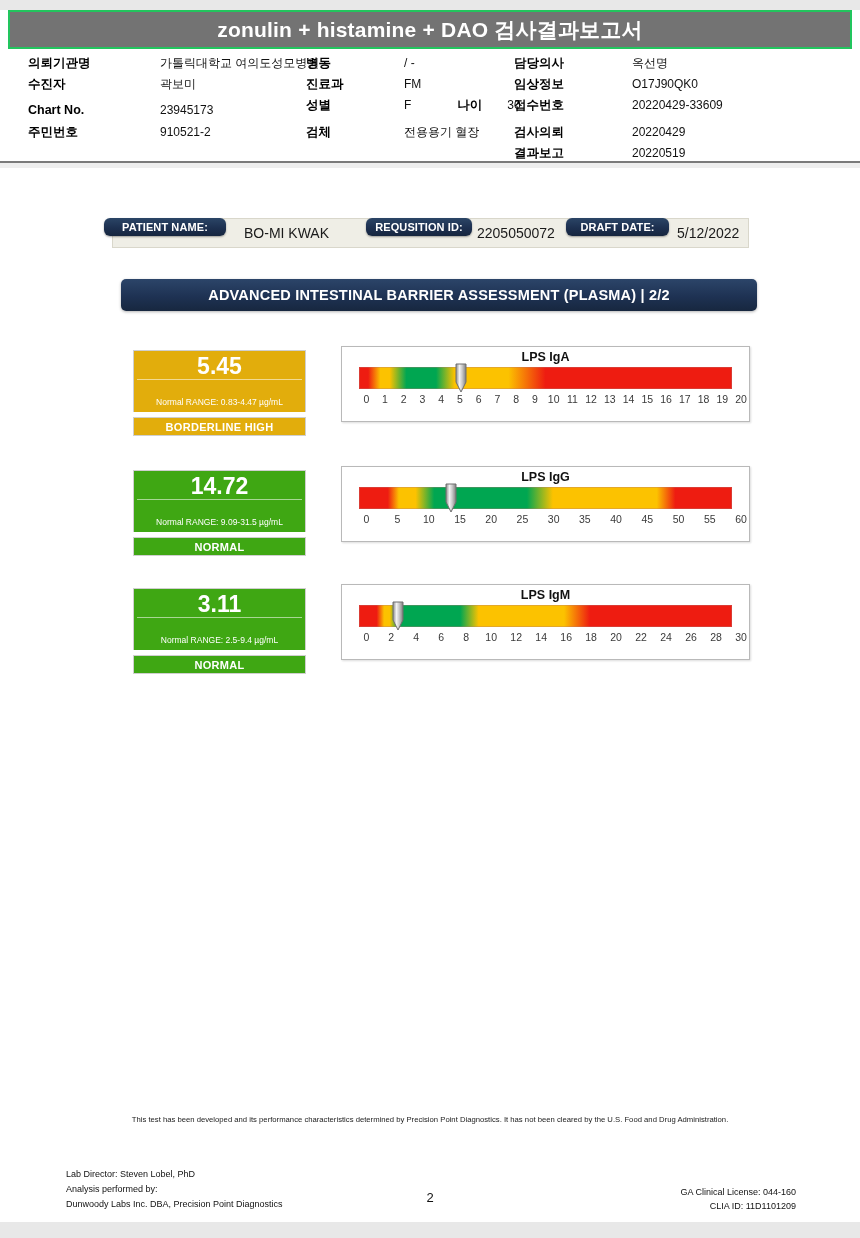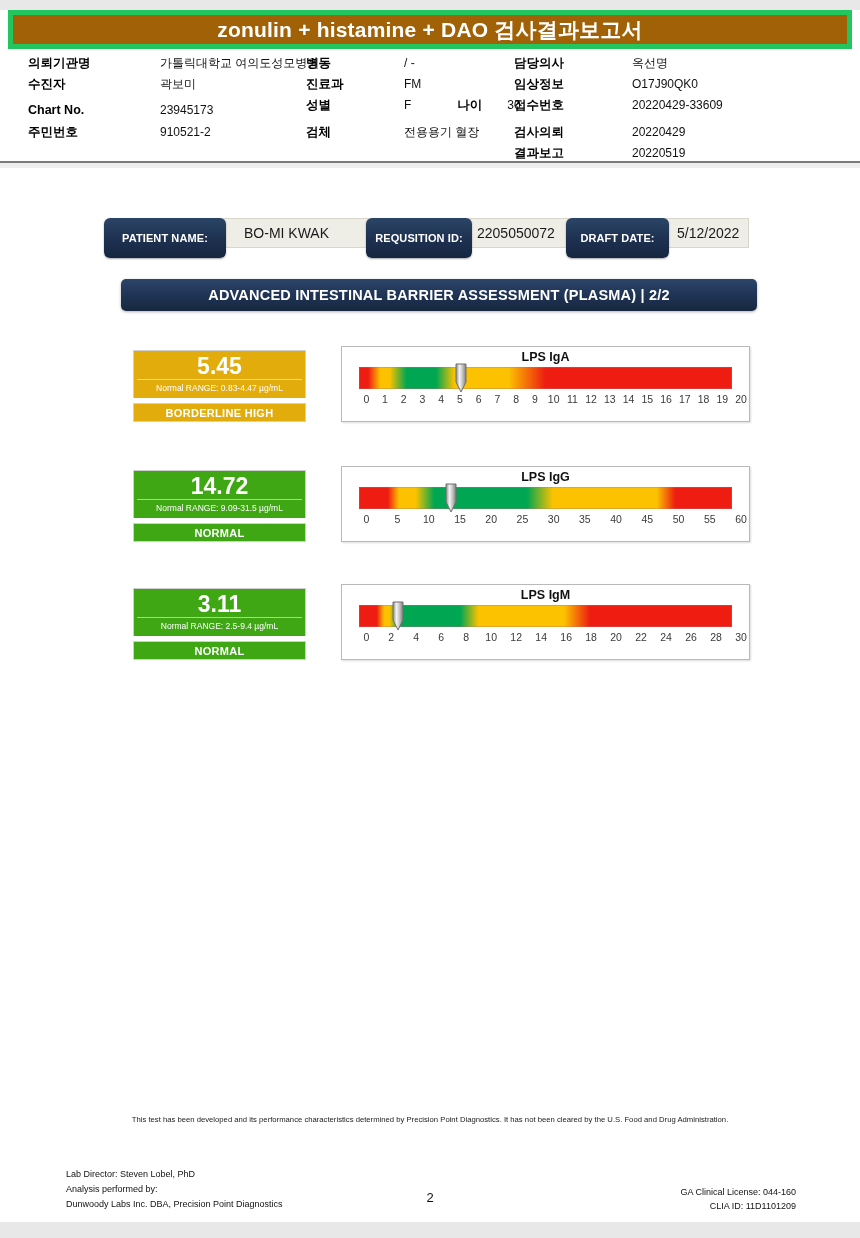--- a/index.html
+++ b/index.html
@@ -21,22 +21,22 @@
   }
   .bottom-gutter {
     position: absolute; left: 0; top: 1222px; width: 860px; height: 16px;
     background: #e8e8e8;
   }
 
   
   .title-bar {
     position: absolute; left: 8px; top: 10px;
     width: 844px; height: 39px;
-    background: #a16207;
-    border: 5px solid #22c55e;
+    background: #737373;
+    border: 2px solid #22c55e;
     display: flex; align-items: center; justify-content: center;
   }
   .title-bar .title-text {
     color: #ffffff;
     font-size: 21px;
     font-weight: bold;
     letter-spacing: 0.2px;
     white-space: nowrap;
   }
 
@@ -88,21 +88,21 @@
   }
 
   
   .pill-row { position: absolute; left: 104px; top: 218px; height: 30px; }
   .pill-strip {
     position: absolute; top: 0; height: 30px;
     background: #efeee6;
     border: 1px solid #d9d7cb;
   }
   .pill-label {
-    position: absolute; top: 0; height: 40px;
+    position: absolute; top: 0; height: 18px;
     background: linear-gradient(180deg, #2b4566 0%, #1d3050 55%, #16263f 100%);
     border-radius: 6px;
     color: #ffffff;
     font-size: 11px;
     font-weight: bold;
     letter-spacing: 0.1px;
     display: flex; align-items: center; justify-content: center;
     box-shadow: 0 1px 2px rgba(0,0,0,0.35);
     z-index: 3;
   }
@@ -138,21 +138,21 @@
     text-align: center;
     padding: 3px 0 2px;
   }
   .value-card .vc-number {
     color: #ffffff; font-size: 23px; font-weight: bold; line-height: 24px;
   }
   .value-card .vc-range {
     color: #ffffff; font-size: 8.5px; line-height: 15px;
     border-top: 1px solid rgba(255,255,255,0.55);
     margin: 1px 3px 0;
-    padding-top: 1px;
+    padding-top: 15px;
   }
   .value-card .vc-status {
     margin-top: 5px;
     border: 1px solid #cfcfcf;
     text-align: center;
     color: #ffffff;
     font-size: 11px;
     font-weight: bold;
     line-height: 19px;
     height: 19px;

